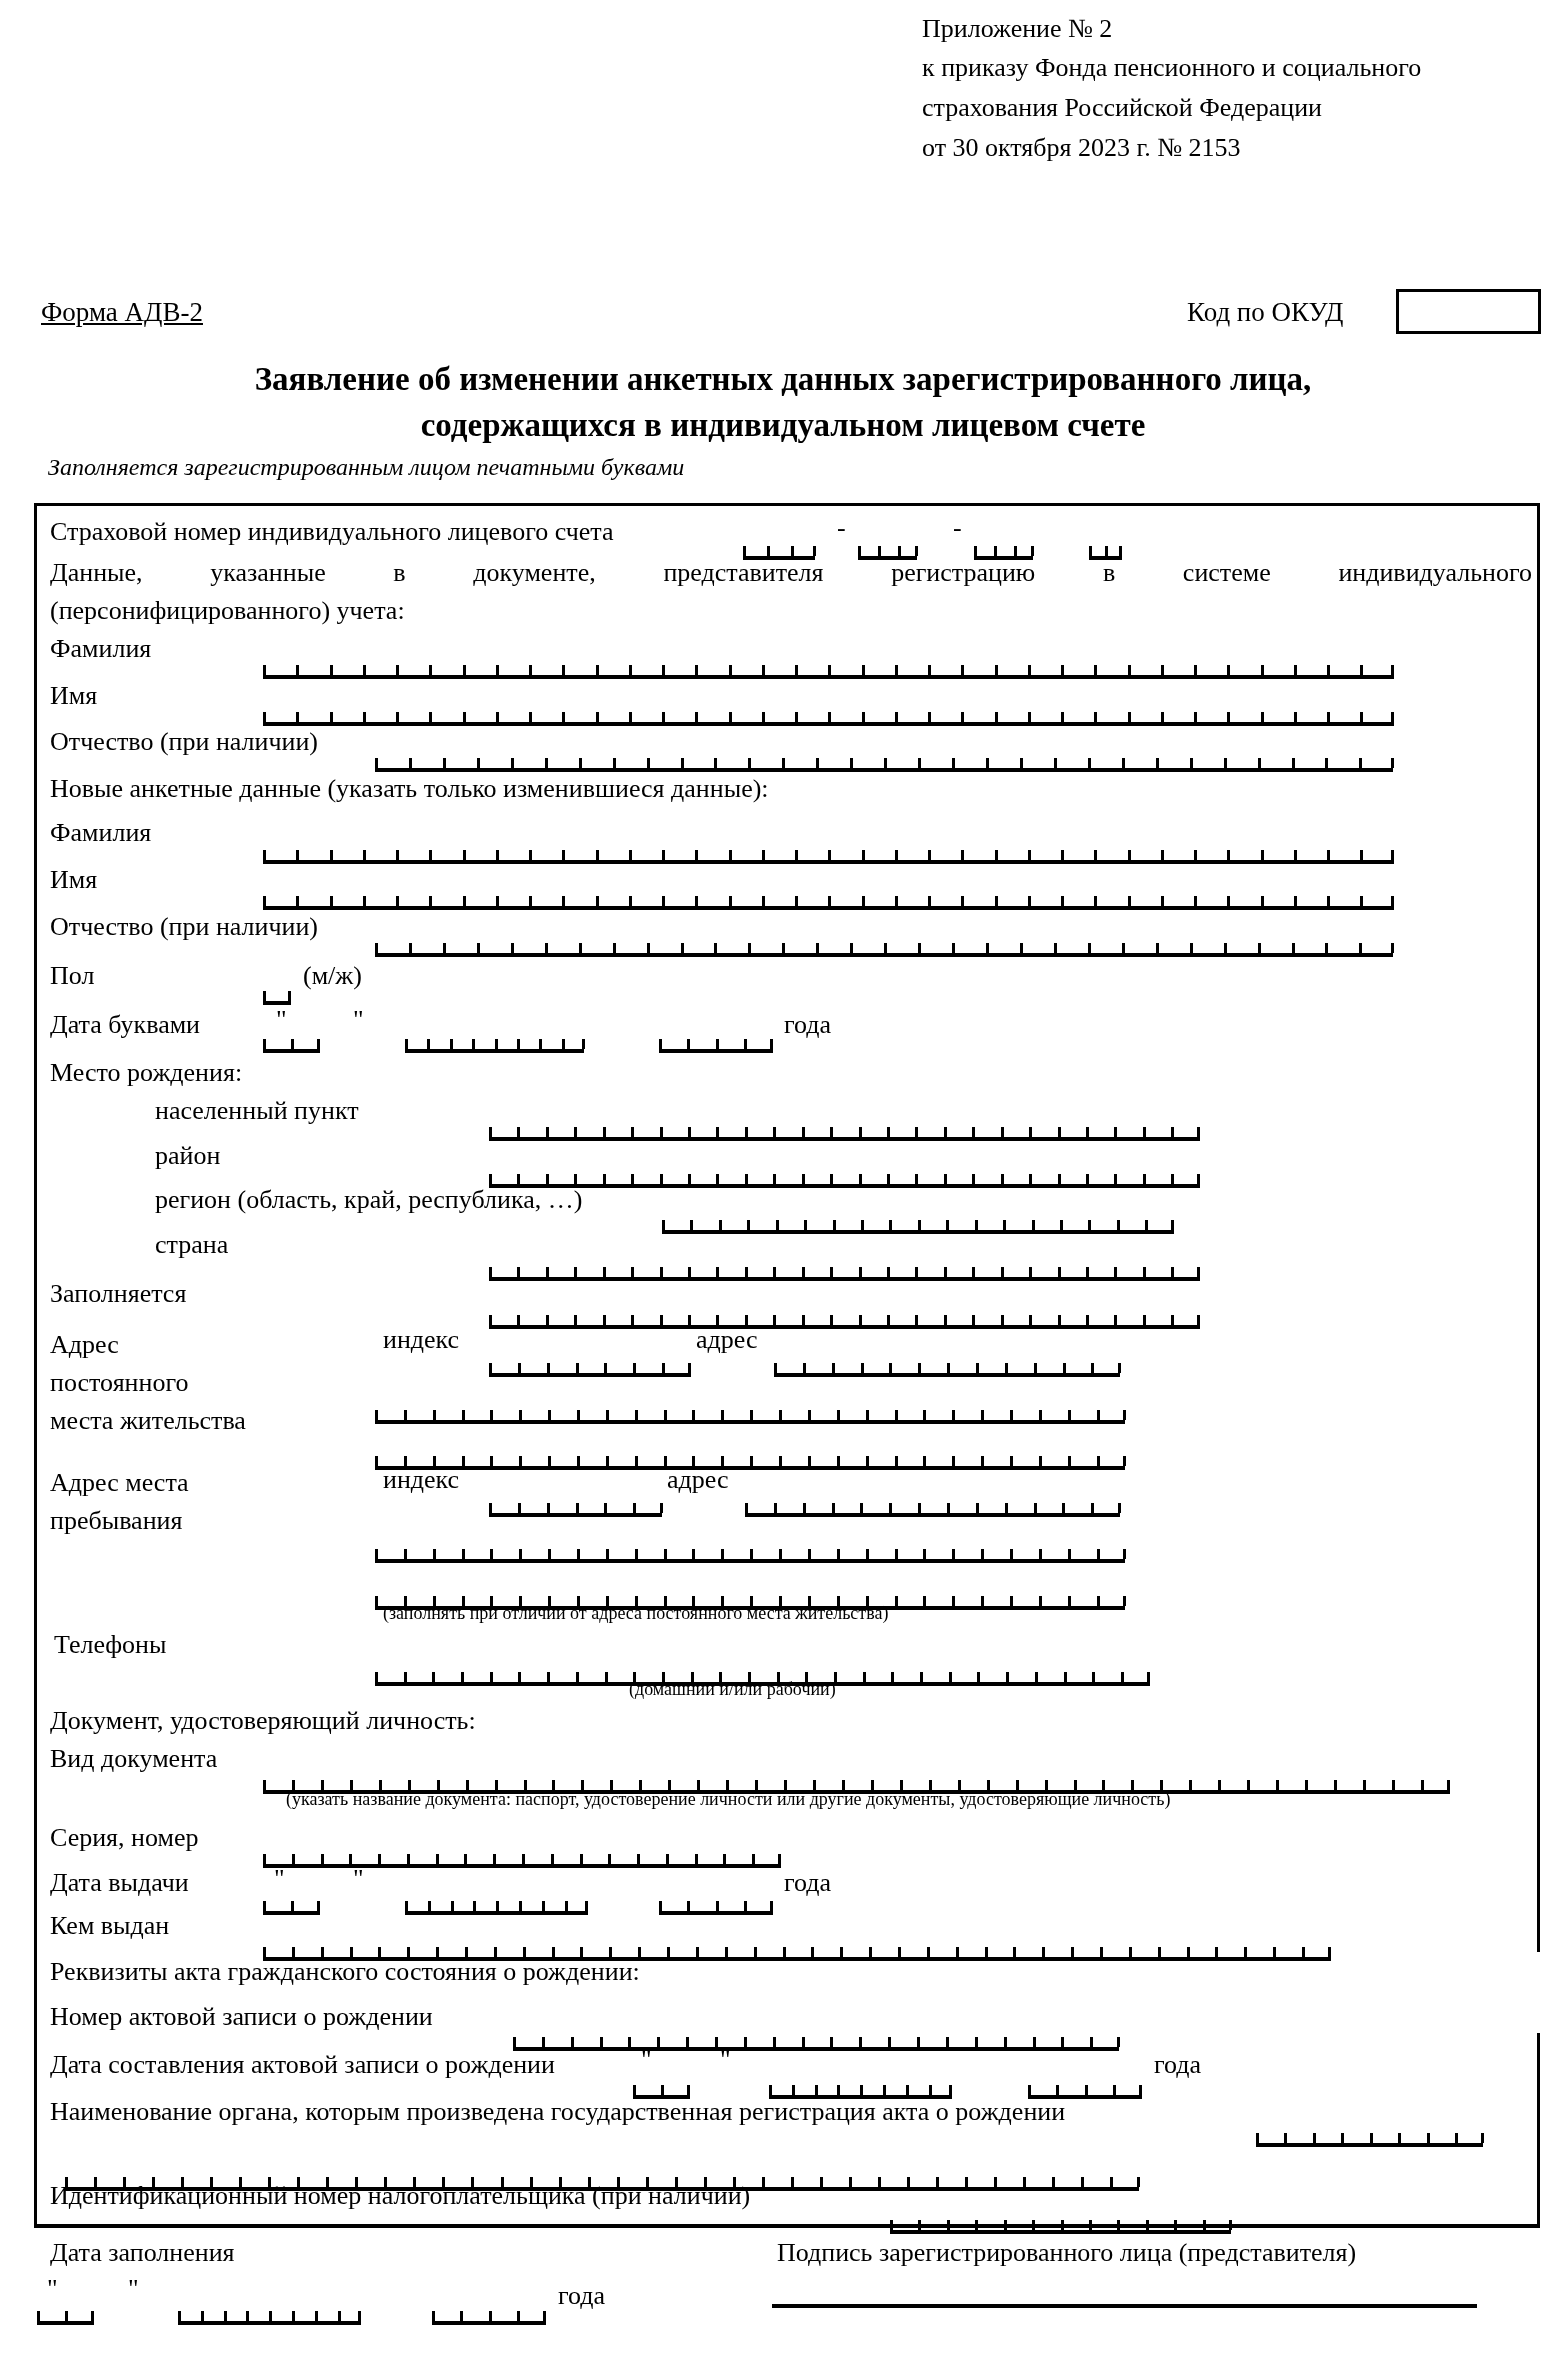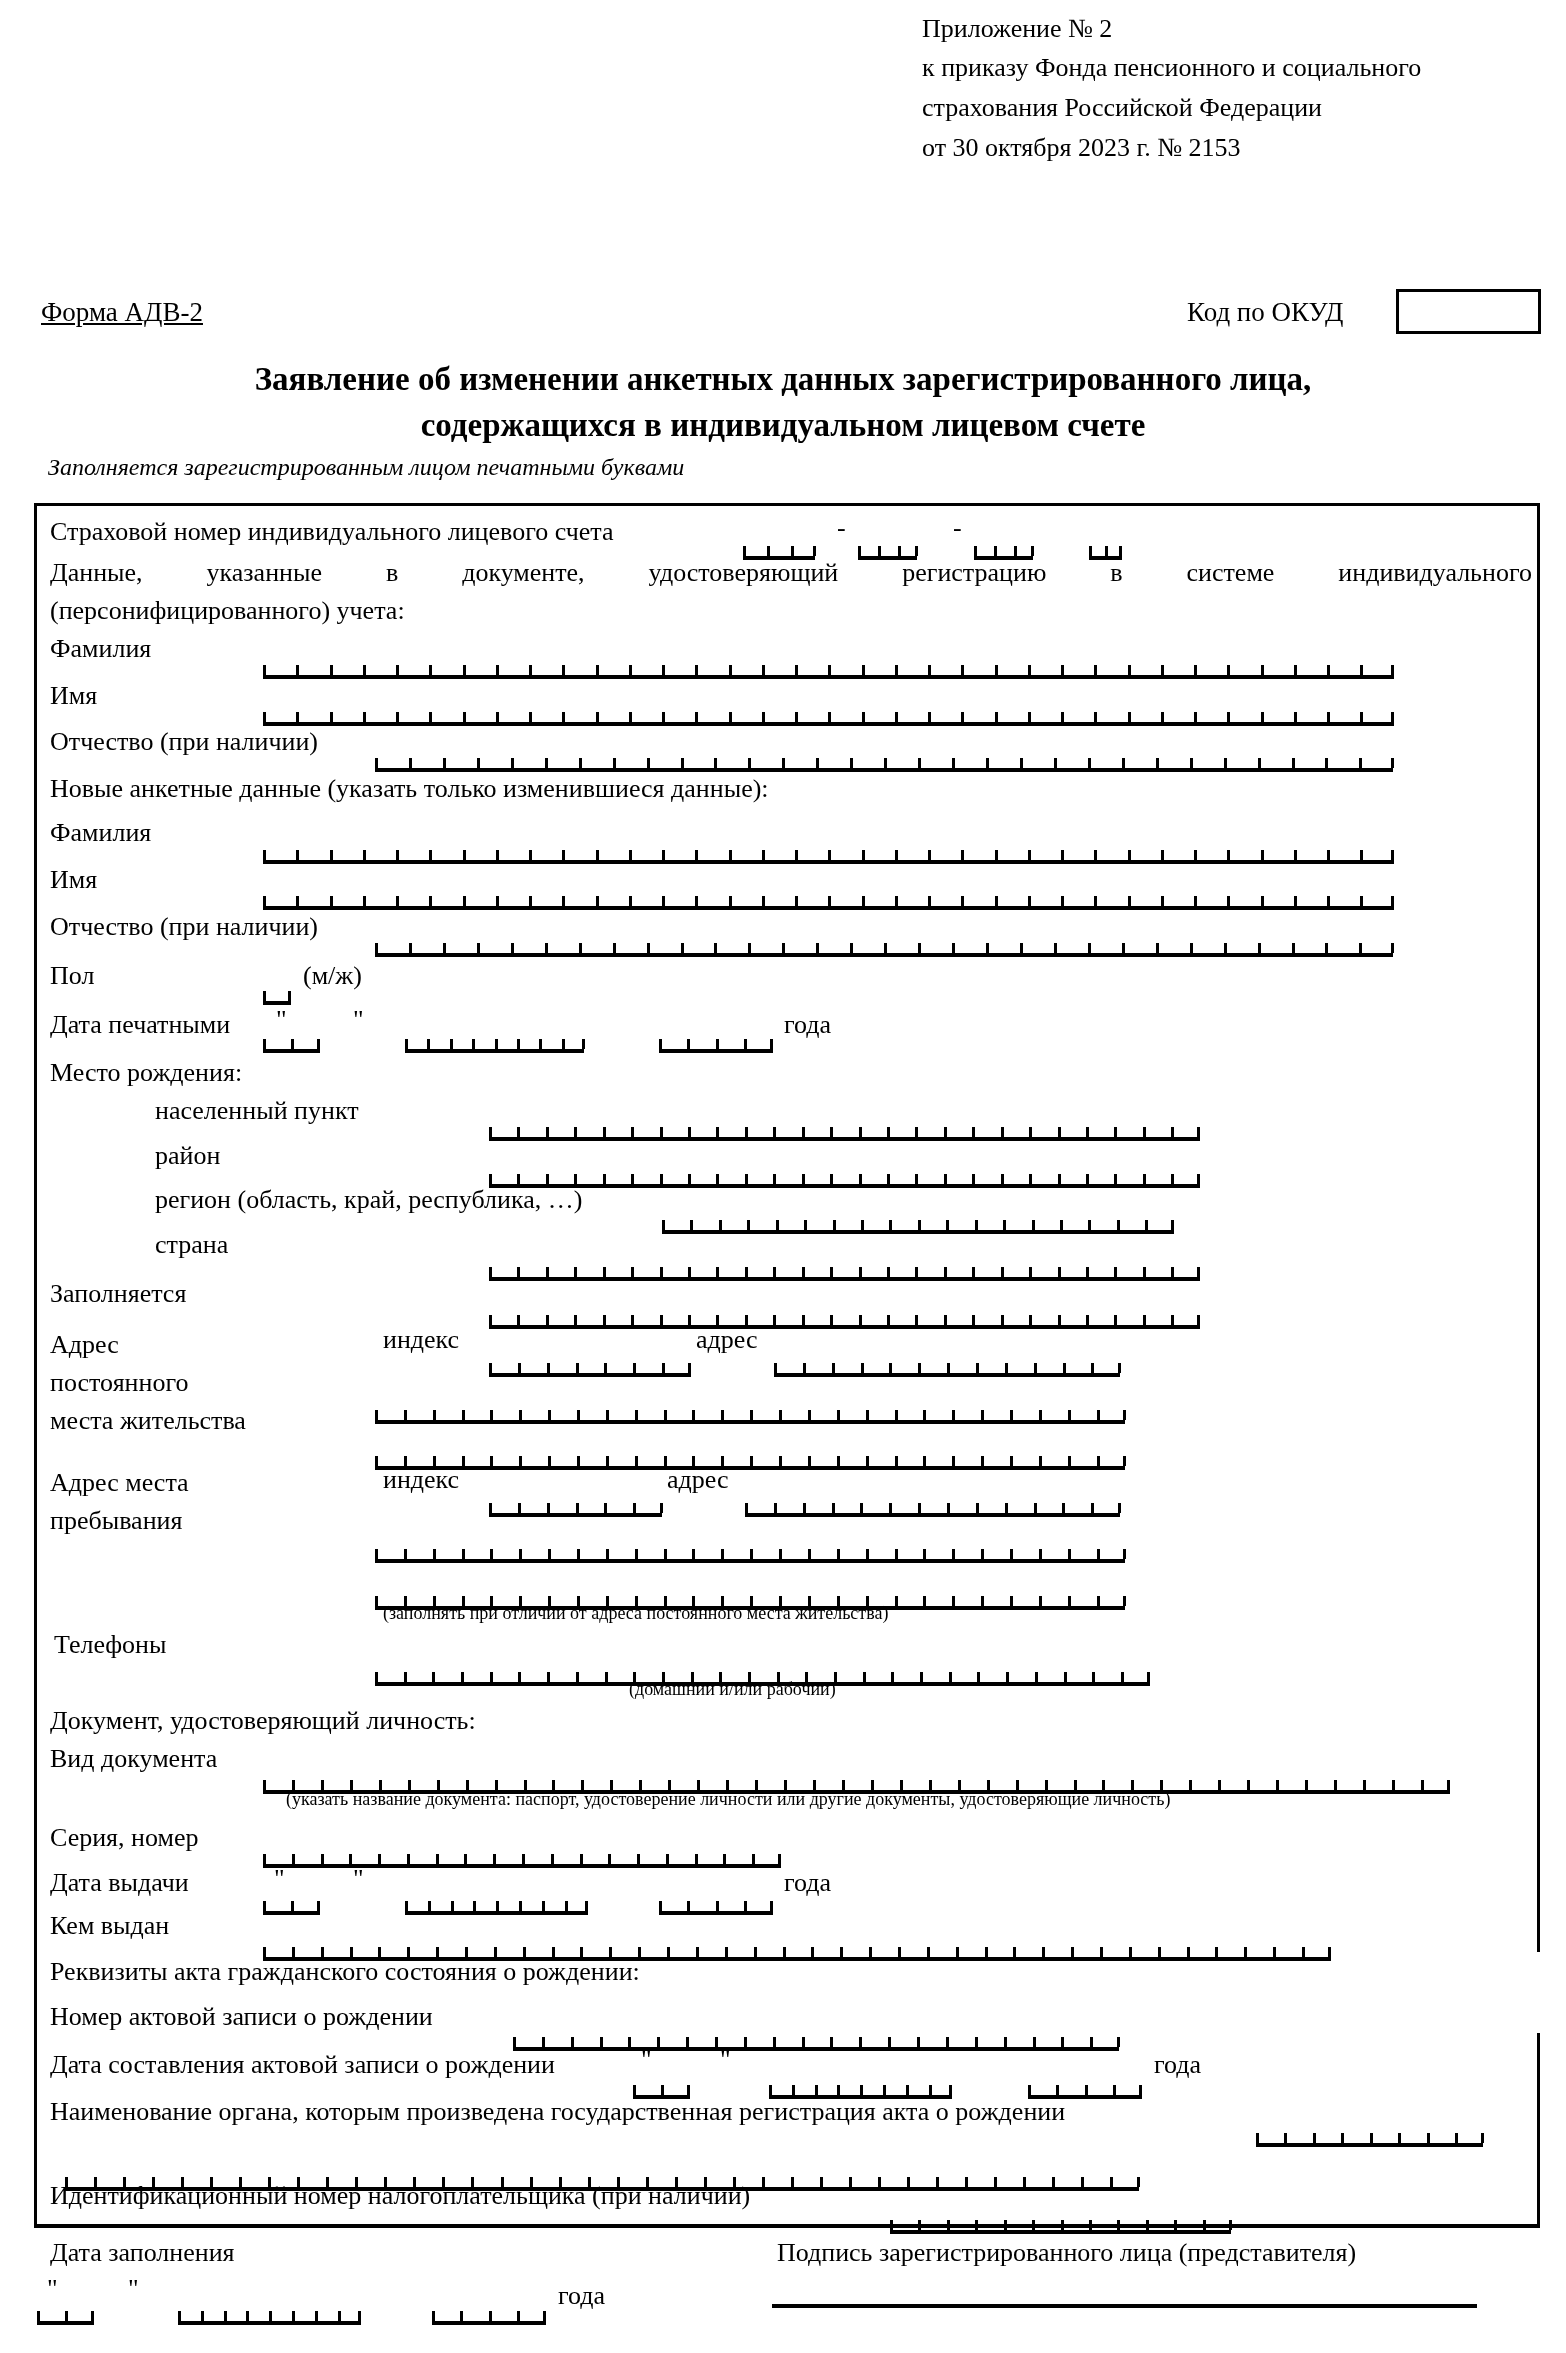--- a/index.html
+++ b/index.html
@@ -44,38 +44,38 @@
 
 <div class="t" style="left:50px;top:517px;">Страховой номер индивидуального лицевого счета</div>
 <div class="t" style="left:837px;top:513px;">-</div>
 <div class="t" style="left:953px;top:513px;">-</div>
 
 <div class="justify t" style="top:558px;position:absolute;">
   <span>Данные,</span>
   <span>указанные</span>
   <span>в</span>
   <span>документе,</span>
-  <span>удостоверяющий</span>
+  <span>представителя</span>
   <span>регистрацию</span>
   <span>в</span>
   <span>системе</span>
   <span>индивидуального</span>
 </div>
 <div class="t" style="left:50px;top:596px;">(персонифицированного) учета:</div>
 <div class="t" style="left:50px;top:634px;">Фамилия</div>
 <div class="t" style="left:50px;top:681px;">Имя</div>
 <div class="t" style="left:50px;top:727px;">Отчество (при наличии)</div>
 
 <div class="t" style="left:50px;top:774px;">Новые анкетные данные (указать только изменившиеся данные):</div>
 <div class="t" style="left:50px;top:818px;">Фамилия</div>
 <div class="t" style="left:50px;top:865px;">Имя</div>
 <div class="t" style="left:50px;top:912px;">Отчество (при наличии)</div>
 <div class="t" style="left:50px;top:961px;">Пол</div>
 <div class="t" style="left:303px;top:961px;">(м/ж)</div>
-<div class="t" style="left:50px;top:1010px;">Дата печатными</div>
+<div class="t" style="left:50px;top:1010px;">Дата буквами</div>
 <div class="t" style="left:276px;top:1005px;">"</div>
 <div class="t" style="left:353px;top:1005px;">"</div>
 <div class="t" style="left:784px;top:1010px;">года</div>
 <div class="t" style="left:50px;top:1058px;text-align:center;">Место рождения:</div>
 <div class="t" style="left:155px;top:1096px;">населенный пункт</div>
 <div class="t" style="left:155px;top:1141px;">район</div>
 <div class="t" style="left:155px;top:1185px;">регион (область, край, республика, …)</div>
 <div class="t" style="left:155px;top:1230px;">страна</div>
 <div class="t" style="left:50px;top:1279px;">Заполняется</div>
 

